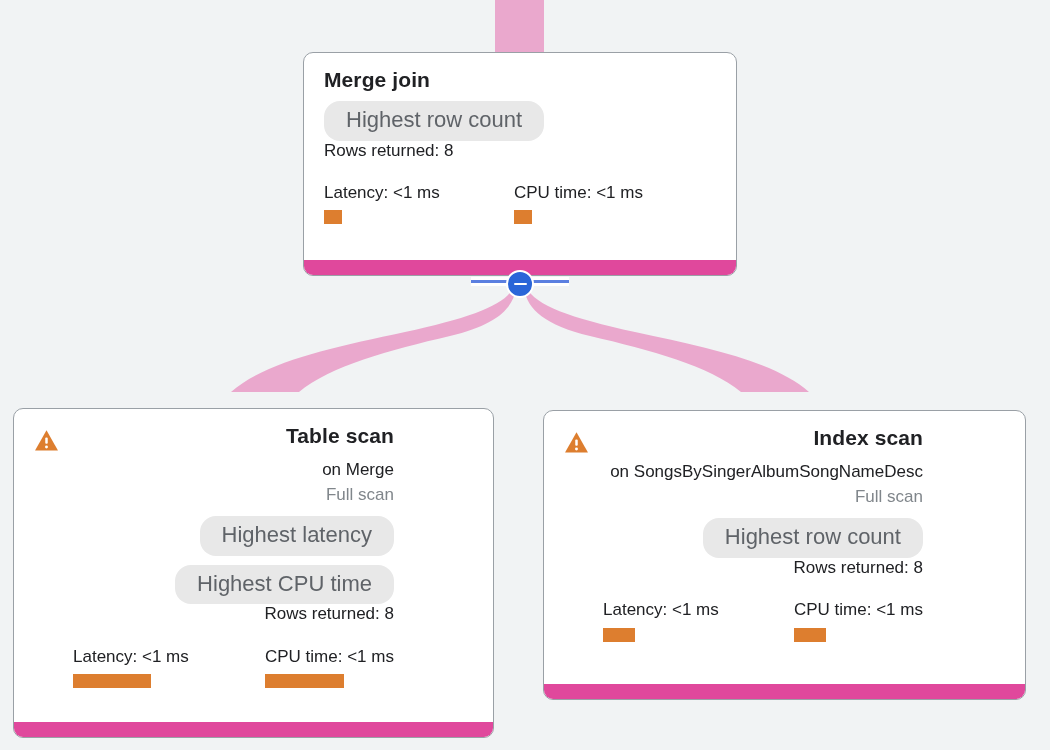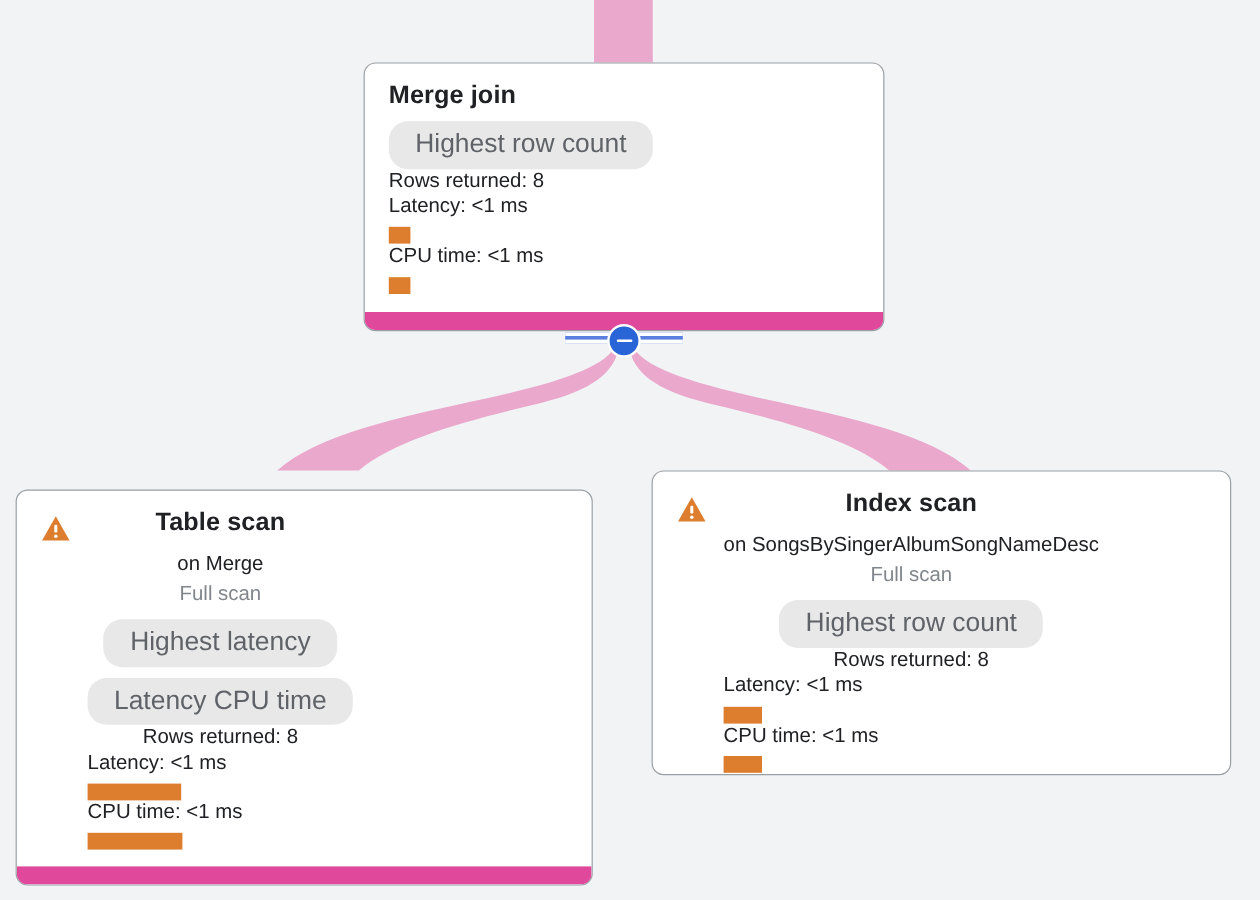--- a/index.html
+++ b/index.html
@@ -67,21 +67,21 @@
   }
   .warn-icon {
     flex: 0 0 auto;
     width: 25px;
     height: 23px;
     margin-top: 6px;
   }
   .header-texts {
     display: flex;
     flex-direction: column;
-    align-items: center;
+    align-items: flex-end;
     min-width: 0;
   }
   .node-title {
     font-size: 21px;
     font-weight: bold;
     color: #202124;
     line-height: 1.2;
     letter-spacing: .1px;
     white-space: nowrap;
   }
@@ -118,23 +118,22 @@
     line-height: 1.2;
   }
   .rows-returned {
     font-size: 17px;
     color: #202124;
     white-space: nowrap;
     line-height: 1.2;
   }
   .metrics-row {
     display: flex;
-    margin-top: 1px;
+    margin-top: 22px;
     width: 100%;
-    flex-direction: column;
   }
   .metric {
     display: flex;
     flex-direction: column;
     align-items: flex-start;
   }
   .metric-label {
     font-size: 17px;
     color: #202124;
     white-space: nowrap;
@@ -242,39 +241,39 @@
         <svg class="warn-icon" viewBox="0 0 24 22" xmlns="http://www.w3.org/2000/svg">
           <path d="M12 1.2 L23 20.6 L1 20.6 Z" fill="#dd7e2f"></path>
           <rect x="10.8" y="8" width="2.4" height="6.2" rx="1" fill="#ffffff"></rect>
           <circle cx="12" cy="17.2" r="1.4" fill="#ffffff"></circle>
         </svg>
         <div class="header-texts">
           <div class="node-title">Table scan</div>
           <div class="node-subtitle">on Merge</div>
           <div class="node-scantype">Full scan</div>
           <div class="chip">Highest latency</div>
-          <div class="chip">Latency CPU time</div>
+          <div class="chip">Highest CPU time</div>
           <div class="rows-returned">Rows returned: 8</div>
           <div class="metrics-row">
             <div class="metric" style="width:192px;">
               <div class="metric-label">Latency: &lt;1 ms</div>
               <div class="metric-bar" style="width:78px;"></div>
             </div>
             <div class="metric">
               <div class="metric-label">CPU time: &lt;1 ms</div>
               <div class="metric-bar" style="width:79px;"></div>
             </div>
           </div>
         </div>
       </div>
     </div>
     <div class="card-accent-bar"></div>
   </div>
 
-  <div class="node-card" style="left:543px; top:392px; width:483px; height:254px;">
+  <div class="node-card" style="left:543px; top:410px; width:483px; height:290px;">
     <div class="card-body">
       <div class="node-header">
         <svg class="warn-icon" viewBox="0 0 24 22" xmlns="http://www.w3.org/2000/svg">
           <path d="M12 1.2 L23 20.6 L1 20.6 Z" fill="#dd7e2f"></path>
           <rect x="10.8" y="8" width="2.4" height="6.2" rx="1" fill="#ffffff"></rect>
           <circle cx="12" cy="17.2" r="1.4" fill="#ffffff"></circle>
         </svg>
         <div class="header-texts">
           <div class="node-title">Index scan</div>
           <div class="node-subtitle">on SongsBySingerAlbumSongNameDesc</div>

